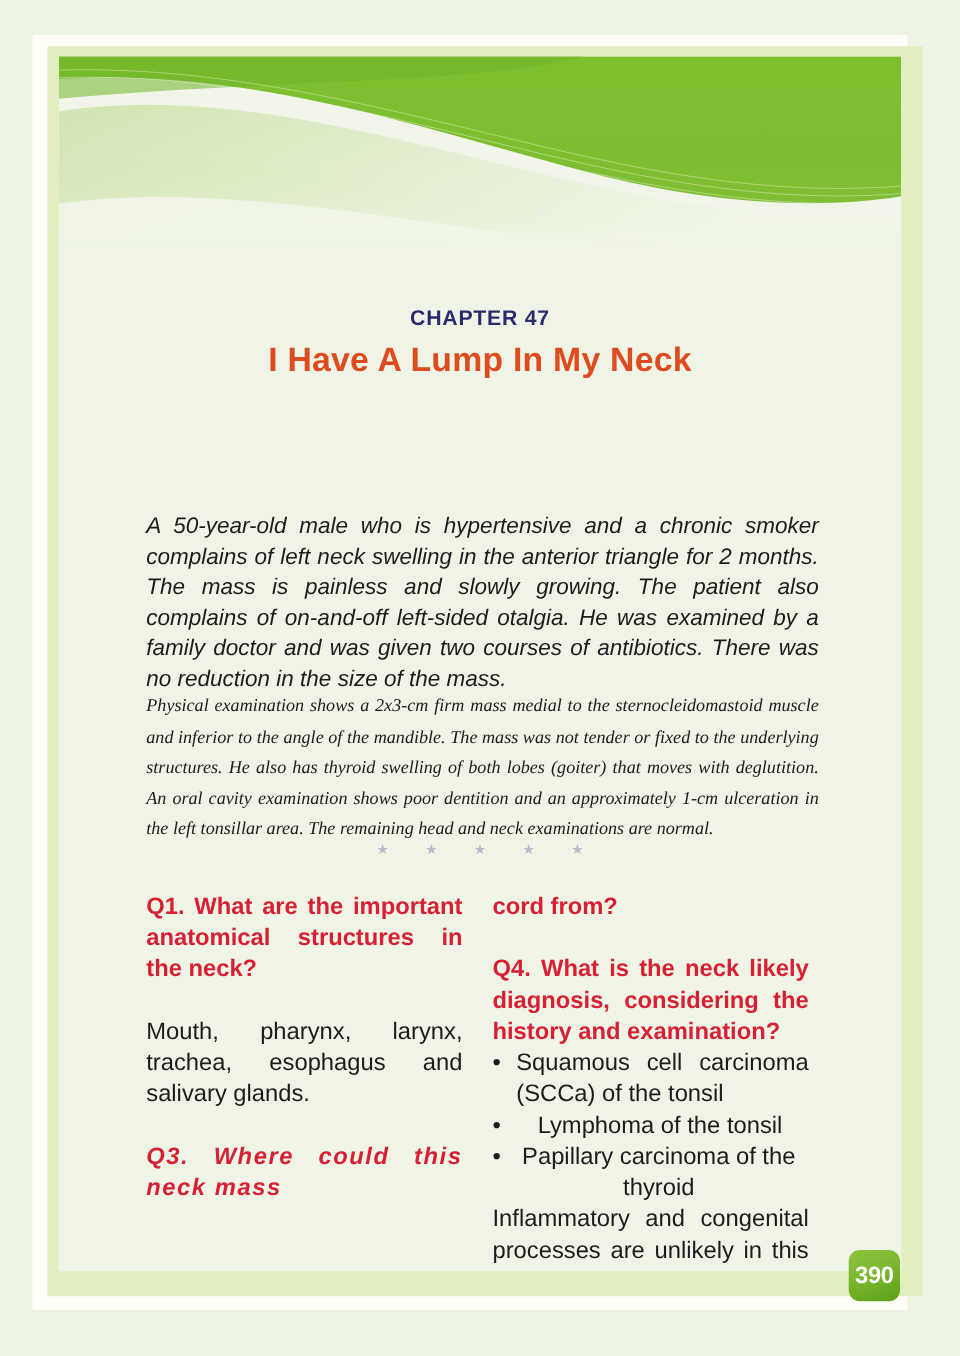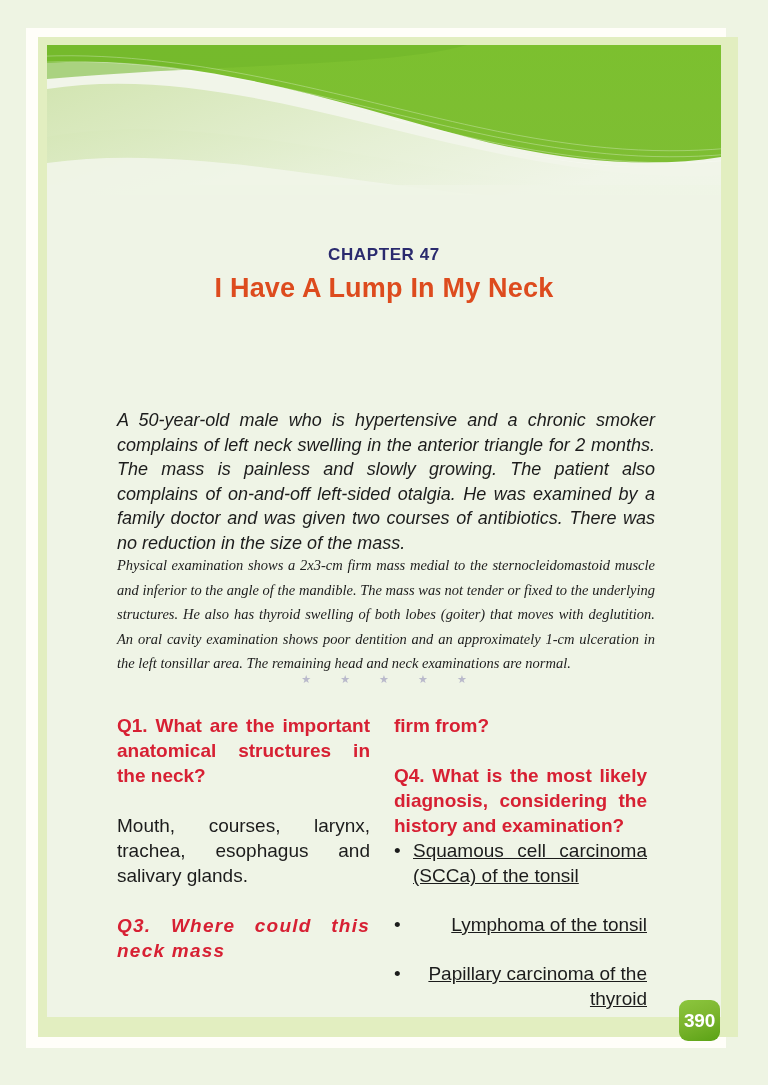--- a/index.html
+++ b/index.html
@@ -160,29 +160,29 @@
     position: relative;
     margin: 0;
     text-align: justify;
     text-justify: inter-word;
   }
   .bullets li .dot {
     position: absolute;
     left: 0;
     top: 0;
   }
-  .bullets li .txt { display: block; text-decoration: underline; }
+  .bullets li .txt { display: block; }
   .bi-1 { padding-left: 19px; }
   .bi-1 .dot { left: 4px; }
   .bi-1 .txt { text-align: justify; }
   .bi-2 { padding-left: 15px; }
   .bi-2 .dot { left: 2px; }
   .bi-3 { padding-left: 13px; }
   .bi-3 .dot { left: 0px; }
-  .bullets li .txt.flush { text-align: right; margin-top: 24px; }
+  .bullets li .txt.flush { text-align: center; }
 
   
   .page-badge {
     position: absolute;
     left: 679px; top: 1000px;
     width: 41px; height: 41px;
     border-radius: 9px;
     background: linear-gradient(160deg, #8cc63e 0%, #7db62f 45%, #5aa215 100%);
     color: #ffffff;
     font-size: 19px;
@@ -276,29 +276,29 @@
     <div class="chapter-title">I Have A Lump In My Neck</div>
 
     <div class="intro-sans">A 50-year-old male who is hypertensive and a chronic smoker complains of left neck swelling in the anterior triangle for 2 months. The mass is painless and slowly growing. The patient also complains of on-and-off left-sided otalgia. He was examined by a family doctor and was given two courses of antibiotics. There was no reduction in the size of the mass.</div>
     <div class="intro-serif">Physical examination shows a 2x3-cm firm mass medial to the sternocleidomastoid muscle and inferior to the angle of the mandible. The mass was not tender or fixed to the underlying structures. He also has thyroid swelling of both lobes (goiter) that moves with deglutition. An oral cavity examination shows poor dentition and an approximately 1-cm ulceration in the left tonsillar area. The remaining head and neck examinations are normal.</div>
 
     <div class="stars">★ ★ ★ ★ ★</div>
 
     <div class="col col-left">
       <p class="q">Q1. What are the important anatomical structures in the neck?</p>
       <div class="gap"></div>
-      <p class="a">Mouth, courses, larynx, trachea, esophagus and salivary glands.</p>
+      <p class="a">Mouth, pharynx, larynx, trachea, esophagus and salivary glands.</p>
       <div class="gap"></div>
       <p class="q spread">Q3. Where could this neck mass</p>
     </div>
 
     <div class="col col-right">
-      <p class="q">firm from?</p>
+      <p class="q">cord from?</p>
       <div class="gap"></div>
-      <p class="q">Q4. What is the most likely diagnosis, considering the history and examination?</p>
+      <p class="q">Q4. What is the neck likely diagnosis, considering the history and examination?</p>
       <ul class="bullets">
         <li class="bi-1">
           <span class="dot">•</span>
           <span class="txt">Squamous cell carcinoma (SCCa) of the tonsil</span>
         </li>
         <li class="bi-2">
           <span class="dot">•</span>
           <span class="txt flush">Lymphoma of the tonsil</span>
         </li>
         <li class="bi-3">

